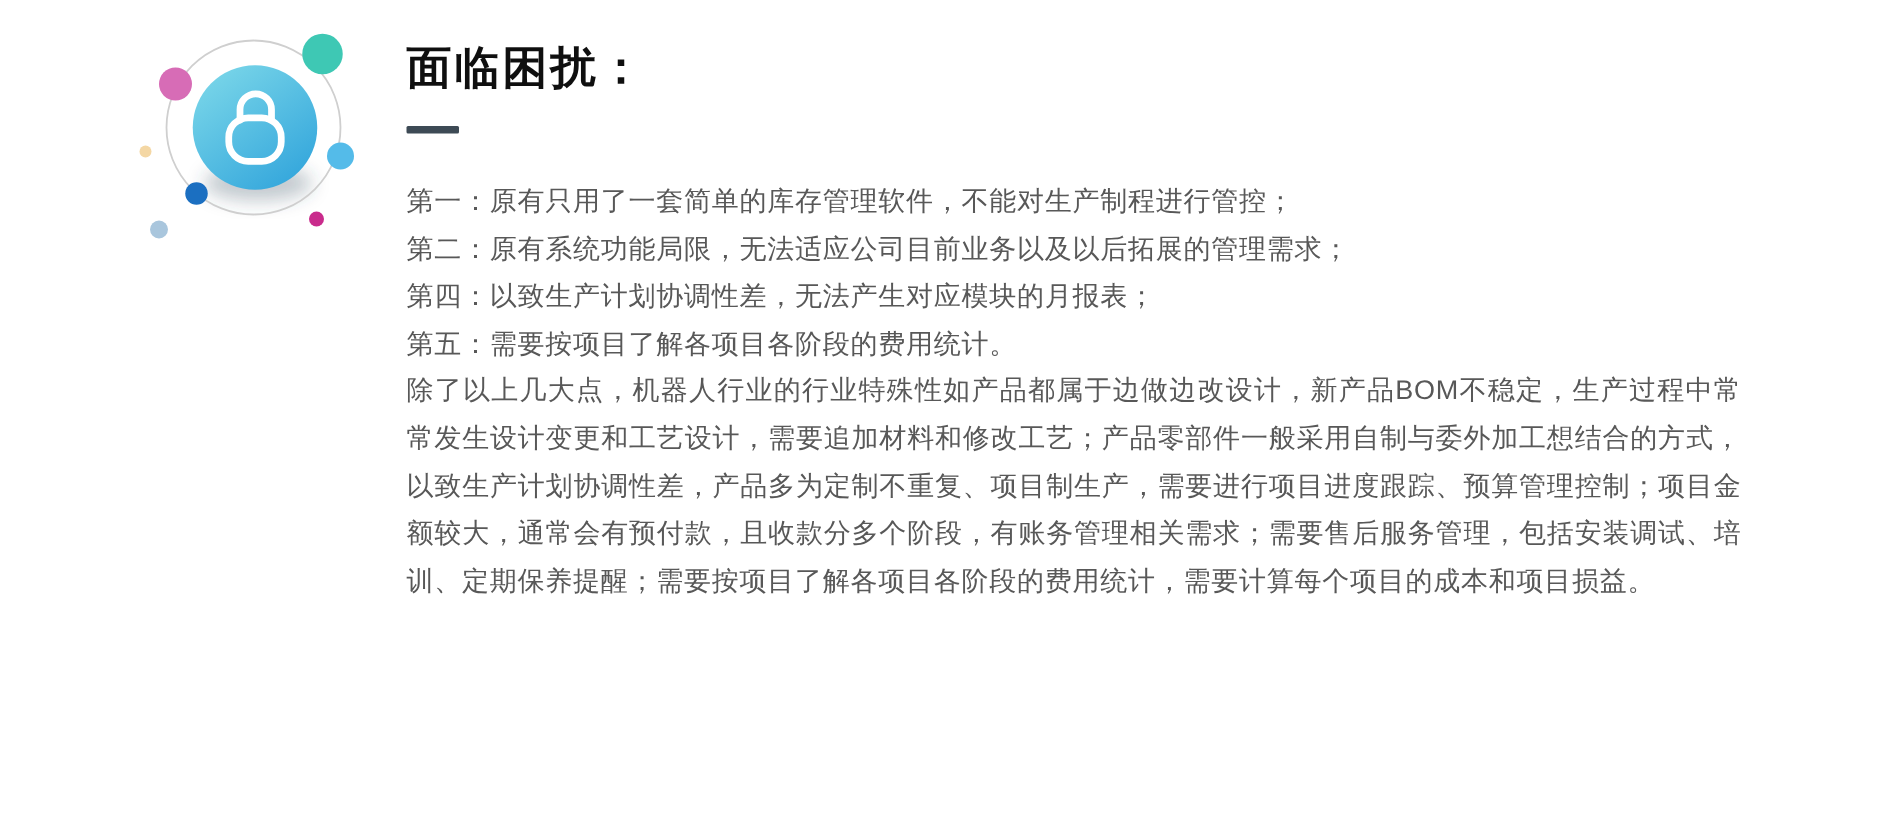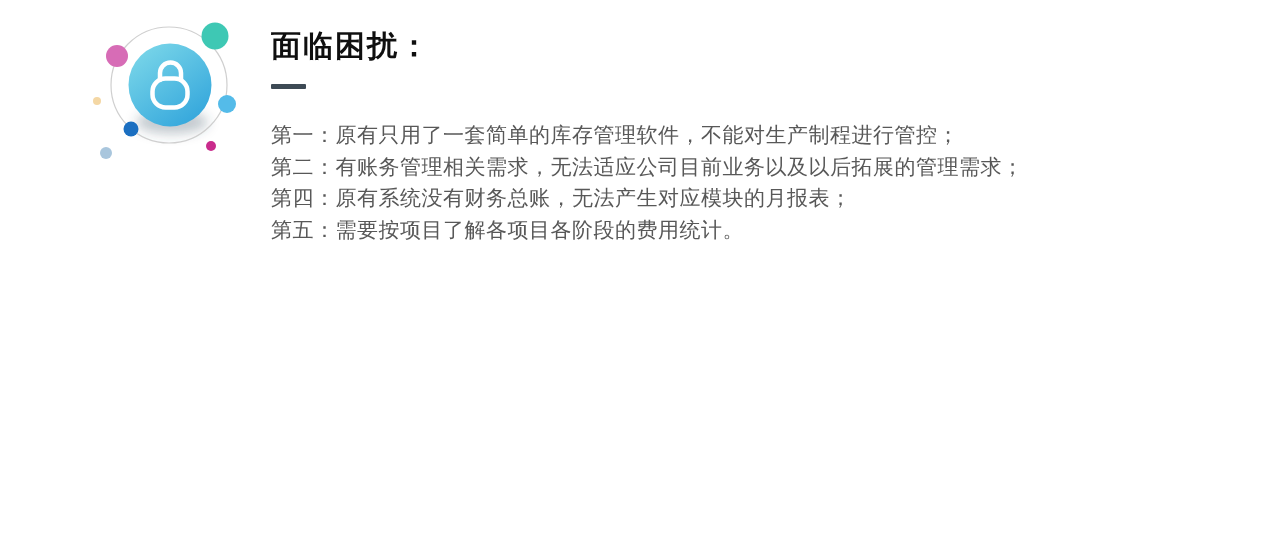--- a/index.html
+++ b/index.html
@@ -39,21 +39,21 @@
     width: 35px;
     height: 5px;
     margin-top: 20px;
     border-radius: 1px;
   }
   .content {
     position: absolute;
     left: 271px;
     top: 119px;
     width: 890px;
-    font-size: 21px;
+    font-size: 18px;
     line-height: 31.6px;
     letter-spacing: 0.5px;
     text-align: justify;
   }
   .content p {
     margin: 0;
     padding: 0;
   }
 </style>
 </head>
@@ -96,18 +96,19 @@
     </svg>
   </div>
 
   <div class="header">
     <h1 class="page-title">面临困扰：</h1>
     <div class="title-underline" id="title-underline" style="background: rgb(61, 74, 85);"></div>
   </div>
 
   <div class="content" id="content-block" style="color: rgb(88, 88, 88);">
     <p>第一：原有只用了一套简单的库存管理软件，不能对生产制程进行管控；</p>
-    <p>第二：有账务管理相关需求，无法适应公司目前业务以及以后拓展的管理需求；</p>
-    <p>第四：原有系统没有财务总账，无法产生对应模块的月报表；</p>
+    <p>第二：原有系统功能局限，无法适应公司目前业务以及以后拓展的管理需求；</p>
+    <p>第四：以致生产计划协调性差，无法产生对应模块的月报表；</p>
     <p>第五：需要按项目了解各项目各阶段的费用统计。</p>
+    <p>除了以上几大点，机器人行业的行业特殊性如产品都属于边做边改设计，新产品BOM不稳定，生产过程中常常发生设计变更和工艺设计，需要追加材料和修改工艺；产品零部件一般采用自制与委外加工想结合的方式，以致生产计划协调性差，产品多为定制不重复、项目制生产，需要进行项目进度跟踪、预算管理控制；项目金额较大，通常会有预付款，且收款分多个阶段，有账务管理相关需求；需要售后服务管理，包括安装调试、培训、定期保养提醒；需要按项目了解各项目各阶段的费用统计，需要计算每个项目的成本和项目损益。</p>
   </div>
 
 </div>
 
 </body></html>

